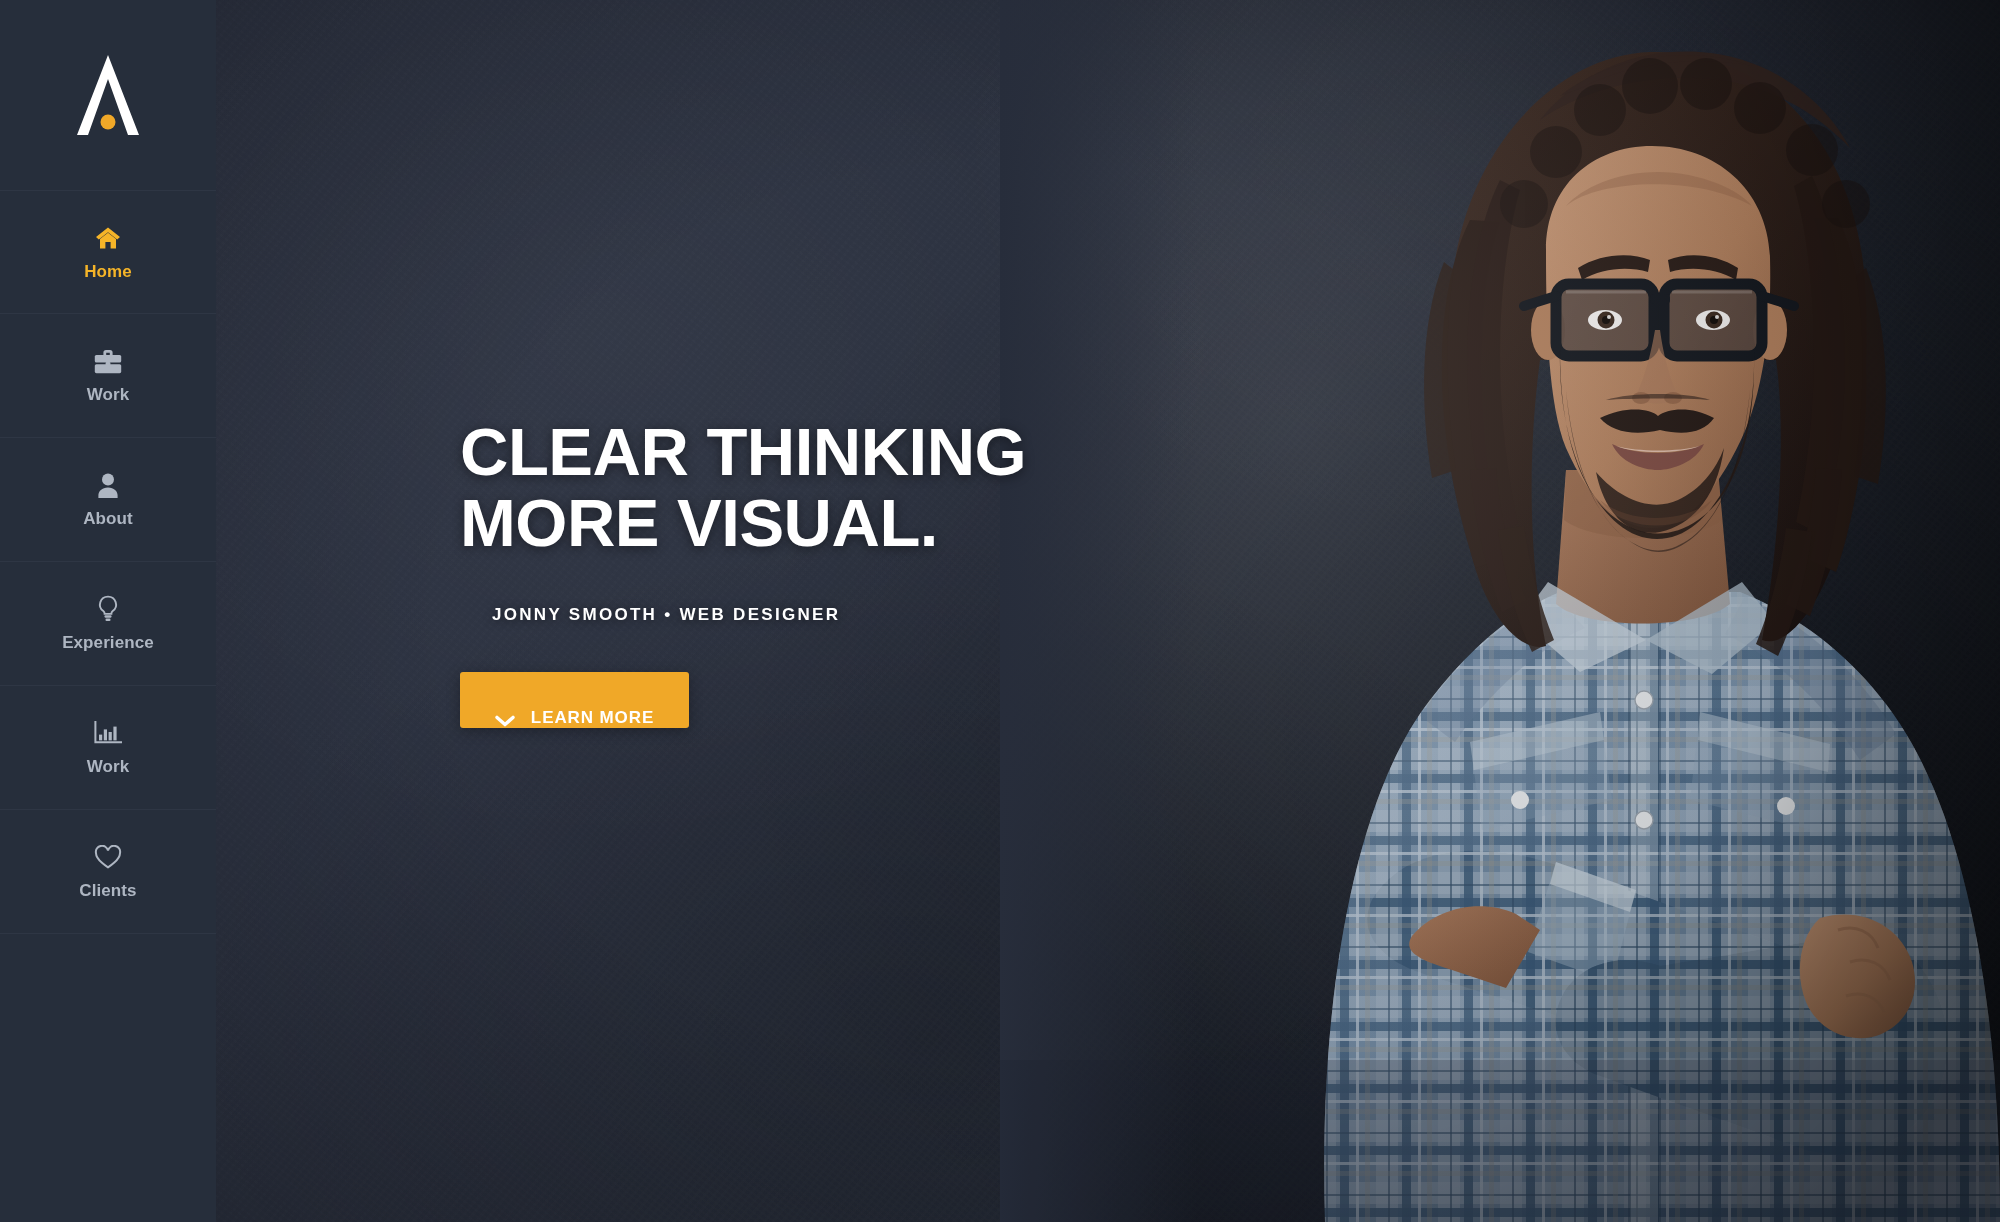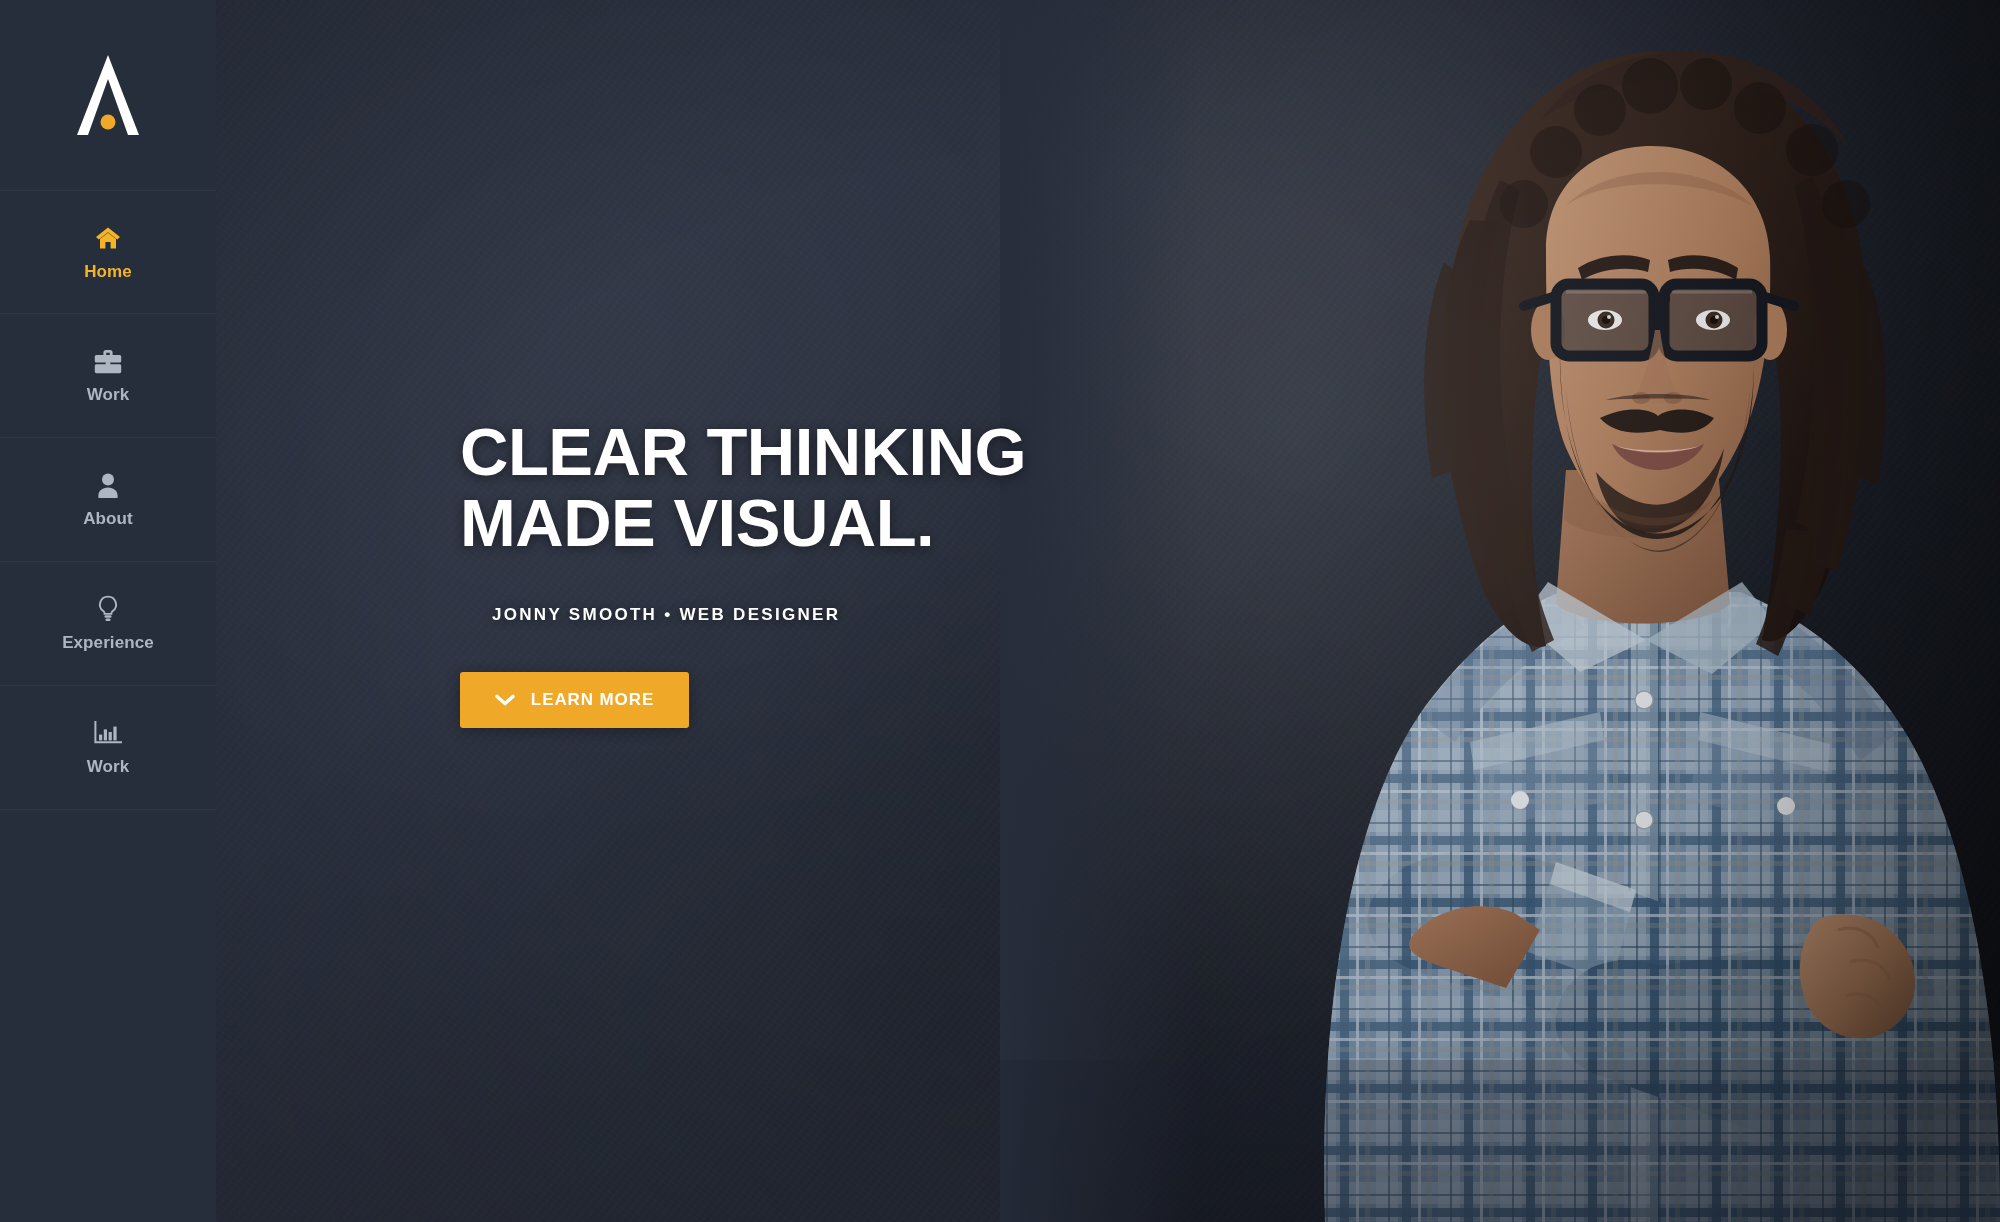--- a/index.html
+++ b/index.html
@@ -140,21 +140,21 @@
     font-weight:bold;
     letter-spacing:2.3px;
     color:#ffffff;
     text-shadow:0 1px 8px rgba(0,0,0,0.5);
     margin-left:32px;
   }
 
   .hero-btn {
     margin-top:47px;
     display:inline-flex;
-    align-items:center;
+    align-items:flex-end;
     justify-content:center;
     gap:16px;
     width:229px;
     height:56px;
     background:#f0a828;
     border:none;
     border-radius:3px;
     cursor:pointer;
     box-shadow:0 3px 14px rgba(0,0,0,0.30);
     font-family:"Liberation Sans", sans-serif;
@@ -234,20 +234,28 @@
             <path d="M1.4 1 V21.2 H27" fill="none" stroke="currentColor" stroke-width="2" stroke-linecap="square"></path>
             <rect x="5" y="13.6" width="3.2" height="5.8" fill="currentColor"></rect>
             <rect x="9.8" y="8.4" width="3.2" height="11" fill="currentColor"></rect>
             <rect x="14.6" y="11" width="3.2" height="8.4" fill="currentColor"></rect>
             <rect x="19.4" y="5.6" width="3.2" height="13.8" fill="currentColor"></rect>
           </svg>
         </span>
         <span class="nav-label">Work</span>
       </a>
 
+      <a class="nav-item" href="#">
+        <span class="nav-icon">
+          <svg width="28" height="25" viewBox="0 0 28 25" aria-hidden="true">
+            <path d="M14 22.4 C14 22.4 2 15 2 8.2 A6 6 0 0 1 14 5.6 A6 6 0 0 1 26 8.2 C26 15 14 22.4 14 22.4 Z" fill="none" stroke="currentColor" stroke-width="2"></path>
+          </svg>
+        </span>
+        <span class="nav-label">Clients</span>
+      </a>
 
 
     </nav>
   </aside>
 
   <main class="main">
 
     <div class="bg-texture"></div>
     <div class="bg-noise"></div>
     <div class="bg-vignette"></div>
@@ -463,21 +471,21 @@
           <rect x="0" y="0" width="1000" height="1222" fill="url(#shade)"></rect>
           <rect x="0" y="0" width="520" height="1222" fill="url(#leftFade)"></rect>
           <rect x="0" y="1060" width="1000" height="162" fill="#1d222c" opacity="0.22"></rect>
         </g>
       </svg>
     </div>
 
     <div class="hero">
       <h1 class="hero-title">
         <span class="line">CLEAR THINKING</span>
-        <span class="line">MADE VISUAL.</span>
+        <span class="line">MORE VISUAL.</span>
       </h1>
 
       <p class="hero-sub">JONNY SMOOTH • WEB DESIGNER</p>
 
       <button class="hero-btn">
         <span class="btn-chevron">
           <svg width="20" height="13" viewBox="0 0 20 13" aria-hidden="true">
             <path d="M2 2.4 L10 9.6 L18 2.4" fill="none" stroke="currentColor" stroke-width="3.4" stroke-linecap="round" stroke-linejoin="round"></path>
           </svg>
         </span>

